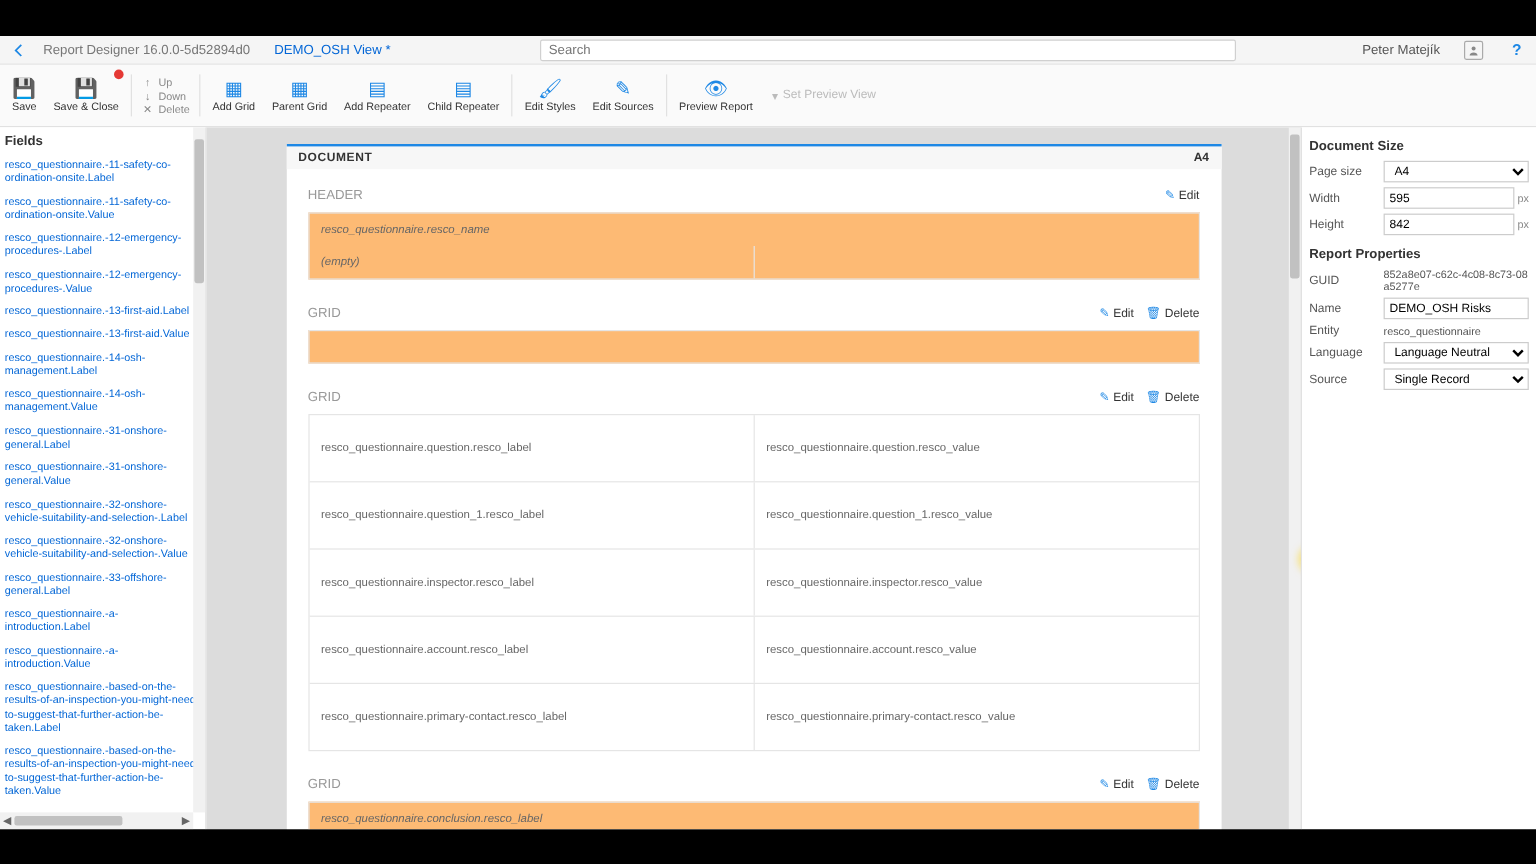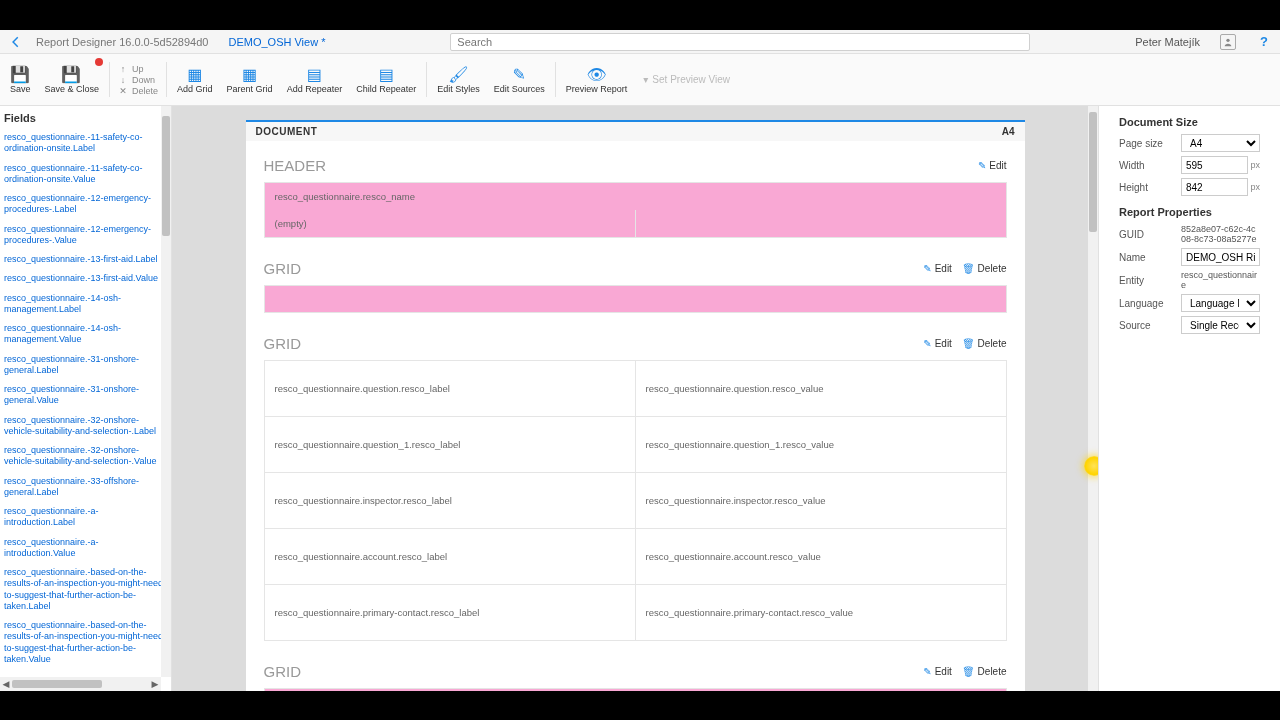--- a/index.html
+++ b/index.html
@@ -47,35 +47,35 @@
 .canvas-vsb { position: absolute; right: 0; top: 0; bottom: 0; width: 10px; background: #f1f1f1; }
 .canvas-vsb .thumb { position: absolute; left: 1px; width: 8px; background: #c1c1c1; top: 6px; height: 120px; border-radius: 2px; }
 .doc { width: 779px; margin: 14px auto 0 auto; background: #fff; min-height: 100%; }
 .doc-hdr { display: flex; align-items: center; justify-content: space-between; padding: 4px 10px; background: #f7f7f7; border-top: 2px solid #1e88e5; }
 .doc-hdr .t { font-size: 10px; font-weight: bold; letter-spacing: .5px; color: #333; }
 .doc-hdr .sz { font-size: 10px; font-weight: bold; color: #333; }
 .sec-actions { float: right; font-size: 10px; color: #555; display: flex; gap: 10px; }
 .sec-actions .act { color: #333; cursor: pointer; display: flex; align-items: center; gap: 3px; }
 .sec-actions .ic { color: #1e88e5; font-size: 10px; }
 .sec-row { display: flex; justify-content: space-between; align-items: center; padding: 16px 18px 4px 18px; }
-.sec-row .lbl { font-size: 15px; color: #999; }
-
-.block { margin: 4px 18px 6px 18px; border: 1px solid #e5e5e5; background: #f9a8d4; }
+.sec-row .lbl { font-size: 11px; color: #999; }
+
+.block { margin: 4px 18px 6px 18px; border: 1px solid #e5e5e5; background: #fdba74; font-style: italic; }
 .block .cell { font-size: 9.5px; color: #666; padding: 8px 10px; }
 .split { display: flex; align-items: flex-end; }
 .split .half { flex: 1; border-right: 1px solid #e5e5e5; padding: 8px 10px; font-size: 9.5px; color: #666; }
 .split .half:last-child { border-right: none; }
 .grid2 { margin: 4px 18px 6px 18px; border: 1px solid #e5e5e5; }
 .grid2 .row { display: flex; border-bottom: 1px solid #e5e5e5; }
 .grid2 .row:last-child { border-bottom: none; }
 .grid2 .c { flex: 1; padding: 22px 10px; font-size: 9.5px; color: #666; border-right: 1px solid #e5e5e5; }
 .grid2 .c:last-child { border-right: none; }
 
 
-.props { width: 182px; background: #fff; border-left: 1px solid #e1e1e1; padding: 6px 20px; font-size: 10px; }
+.props { width: 196px; background: #fff; border-left: 1px solid #e1e1e1; padding: 6px 6px; font-size: 10px; }
 .props .ph { font-weight: bold; font-size: 11px; margin: 4px 0 6px 0; color: #333; }
 .prow { display: flex; align-items: center; margin: 4px 0; }
 .prow .pl { width: 62px; color: #555; font-size: 10px; }
 .prow .pv { flex: 1; display: flex; align-items: center; gap: 2px; }
 .prow input, .prow select { width: 100%; font-size: 10px; border: 1px solid #ccc; padding: 2px 4px; height: 18px; background: #fff; }
 .prow .unit { font-size: 9px; color: #888; }
 .prow .ro { font-size: 9px; color: #555; word-break: break-all; }
 
 
 .cursor-hl { position: absolute; width: 20px; height: 20px; background: radial-gradient(circle, #ffe259 0%, #ffd400 60%, rgba(255,212,0,0) 100%); border-radius: 50%; left: 912px; top: 350px; pointer-events: none; box-shadow: 0 0 6px 2px rgba(255,212,0,.5); }

